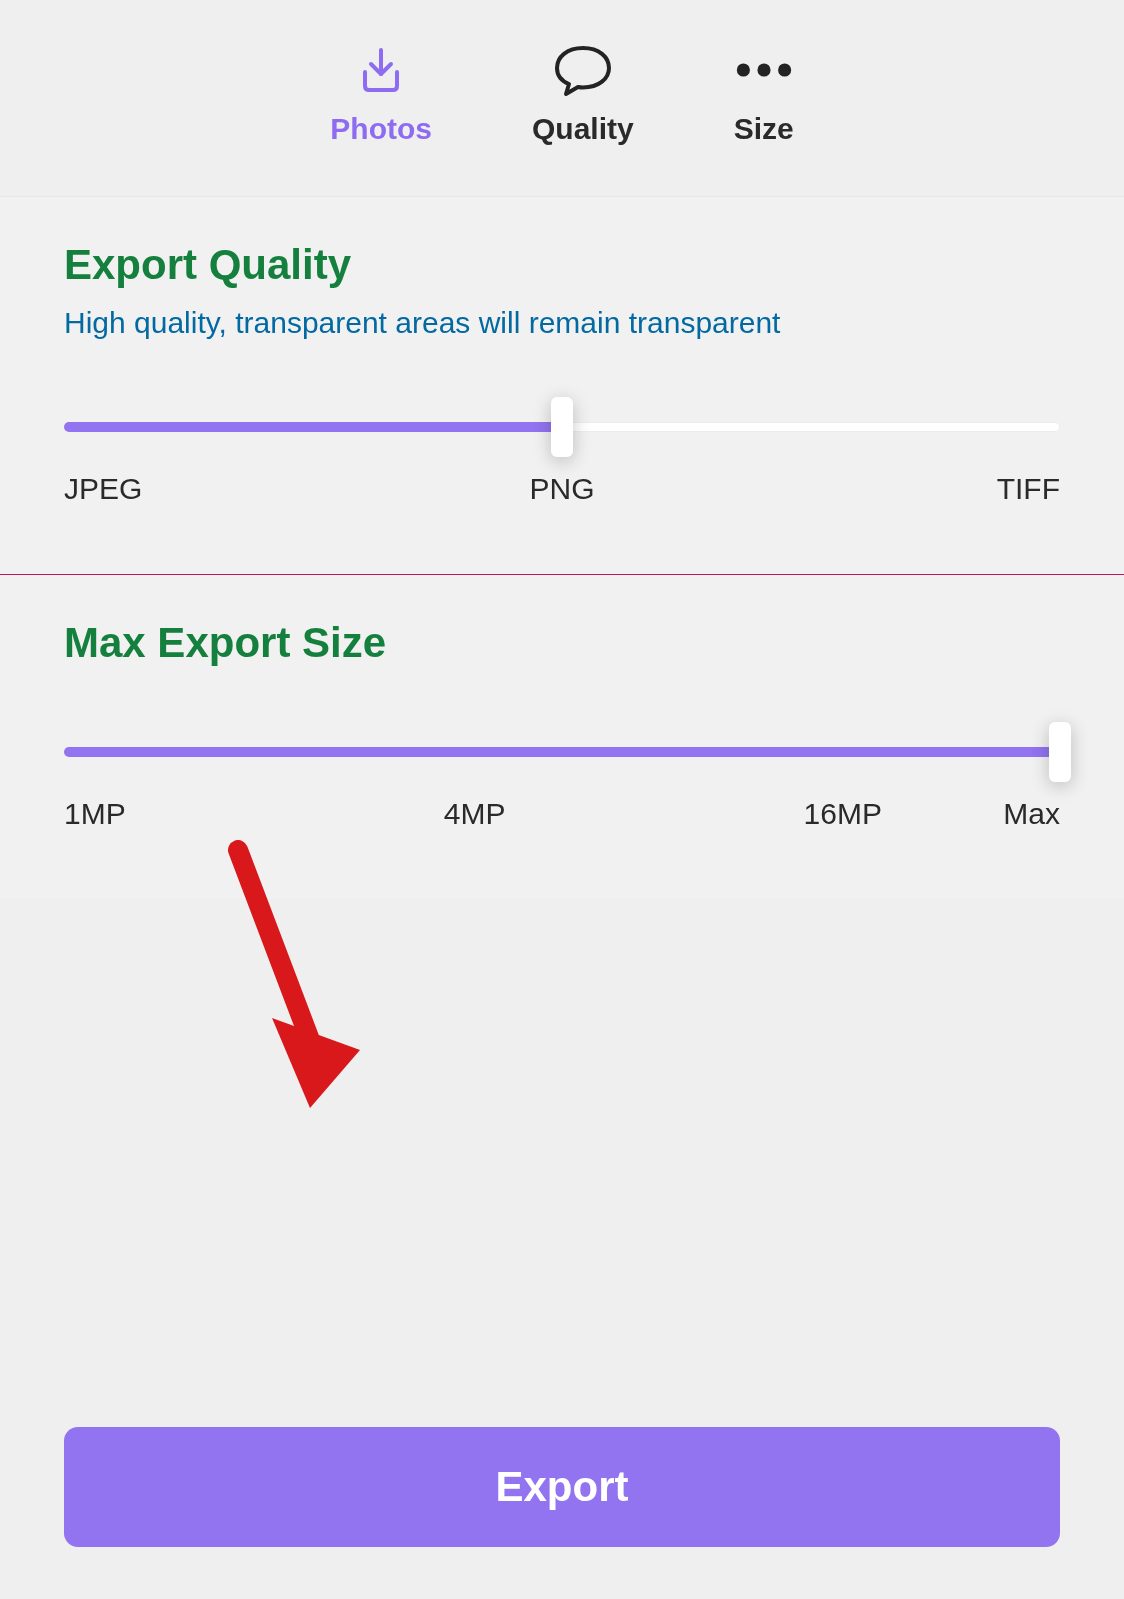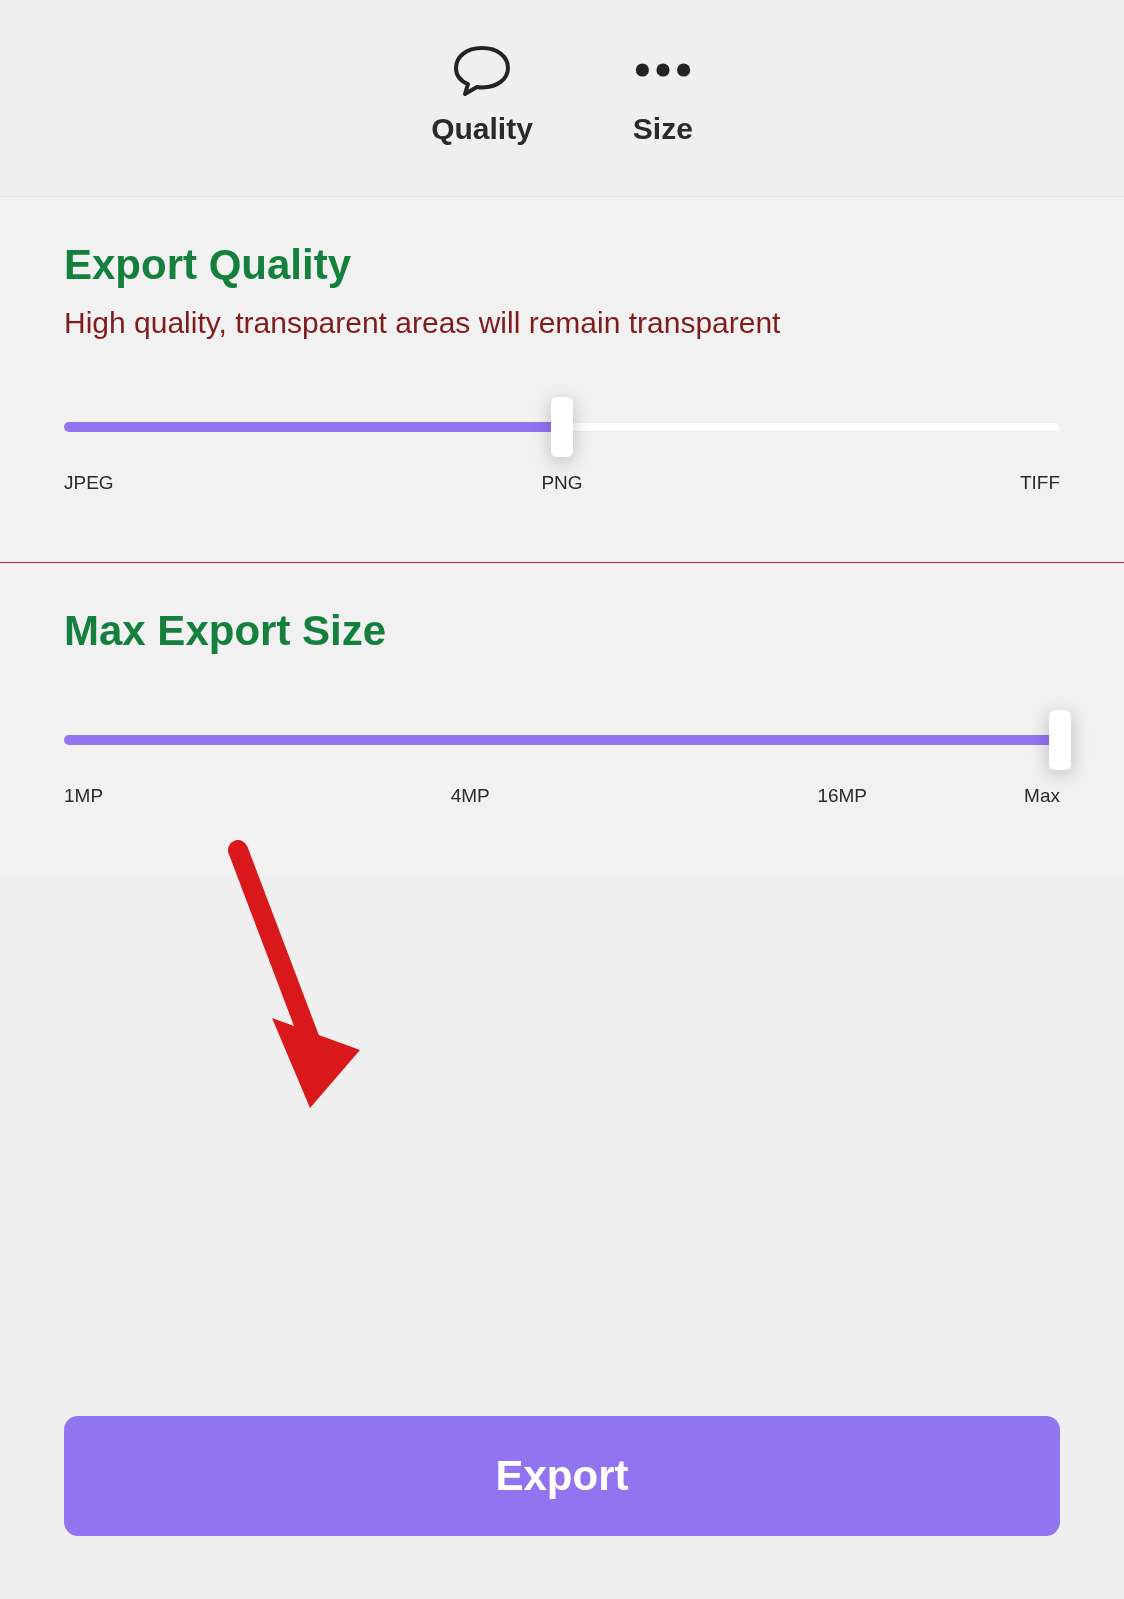--- a/index.html
+++ b/index.html
@@ -48,21 +48,21 @@
   }
   .section + .section { border-top: 1px solid #be185d;}
   .section-title {
     font-size: 42px;
     font-weight: 700;
     color: #15803d;
     margin-bottom: 14px;
   }
   .section-desc {
     font-size: 30px;
-    color: #7f1d1d;
+    color: #0369a1;
     line-height: 1.3;
   }
 
   
   .slider {
     position: relative;
     margin-top: 80px;
     margin-bottom: 24px;
   }
   .slider-track {
@@ -85,39 +85,39 @@
     height: 60px;
     background: #fff;
     border-radius: 6px;
     transform: translate(-50%, -50%);
     box-shadow: 0 4px 18px rgba(0,0,0,0.22);
   }
   .slider-labels {
     display: flex;
     justify-content: space-between;
     margin-top: 40px;
-    font-size: 19px;
+    font-size: 30px;
     color: #2a2a2a;
     font-weight: 500;
   }
   .slider-labels.four span { flex: 1; text-align: left; }
   .slider-labels.four span:nth-child(2){ text-align: left; padding-left: 180px;}
   .slider-labels.four span:nth-child(3){ text-align: left; padding-left: 160px;}
   .slider-labels.four span:last-child { text-align: right; flex: 0 0 auto;}
   .slider-labels.three span:nth-child(2){ position: absolute; left: 50%; transform: translateX(-50%);}
   .slider-labels.three { position: relative; }
 
   .size-section .slider { }
 
   
   .export-wrap {
     position: absolute;
     left: 64px;
     right: 64px;
-    bottom: 63px;
+    bottom: 52px;
   }
   .export-btn {
     width: 100%;
     background: #9273f0;
     color: #fff;
     border: none;
     border-radius: 14px;
     font-size: 42px;
     font-weight: 600;
     padding: 36px 0;
@@ -129,20 +129,30 @@
     position: absolute;
     left: 210px;
     top: 840px;
     pointer-events: none;
   }
 </style>
 </head>
 <body>
 
 <div class="tabs">
+  <div class="tab active">
+    <div class="icon-wrap">
+      <svg width="52" height="52" viewBox="0 0 52 52" fill="none">
+        <path d="M26 6 L26 30" stroke="#8e6cf1" stroke-width="4" stroke-linecap="round"></path>
+        <path d="M16 20 L26 30 L36 20" stroke="#8e6cf1" stroke-width="4" stroke-linecap="round" stroke-linejoin="round" fill="none"></path>
+        <path d="M10 28 L10 42 Q10 46 14 46 L38 46 Q42 46 42 42 L42 28" stroke="#8e6cf1" stroke-width="4" stroke-linecap="round" fill="none"></path>
+      </svg>
+    </div>
+    <span class="tab-label">Photos</span>
+  </div>
 
   <div class="tab">
     <div class="icon-wrap">
       <svg width="60" height="56" viewBox="0 0 60 56" fill="none">
         <path d="M30 6 C14 6 4 15 4 26 C4 33 8.5 39 16 42 L13 52 L25 45 C26.6 45.3 28.3 45.5 30 45.5 C46 45.5 56 36.5 56 26 C56 15 46 6 30 6 Z" stroke="#232323" stroke-width="4" fill="none" stroke-linejoin="round"></path>
       </svg>
     </div>
     <span class="tab-label">Quality</span>
   </div>
 

